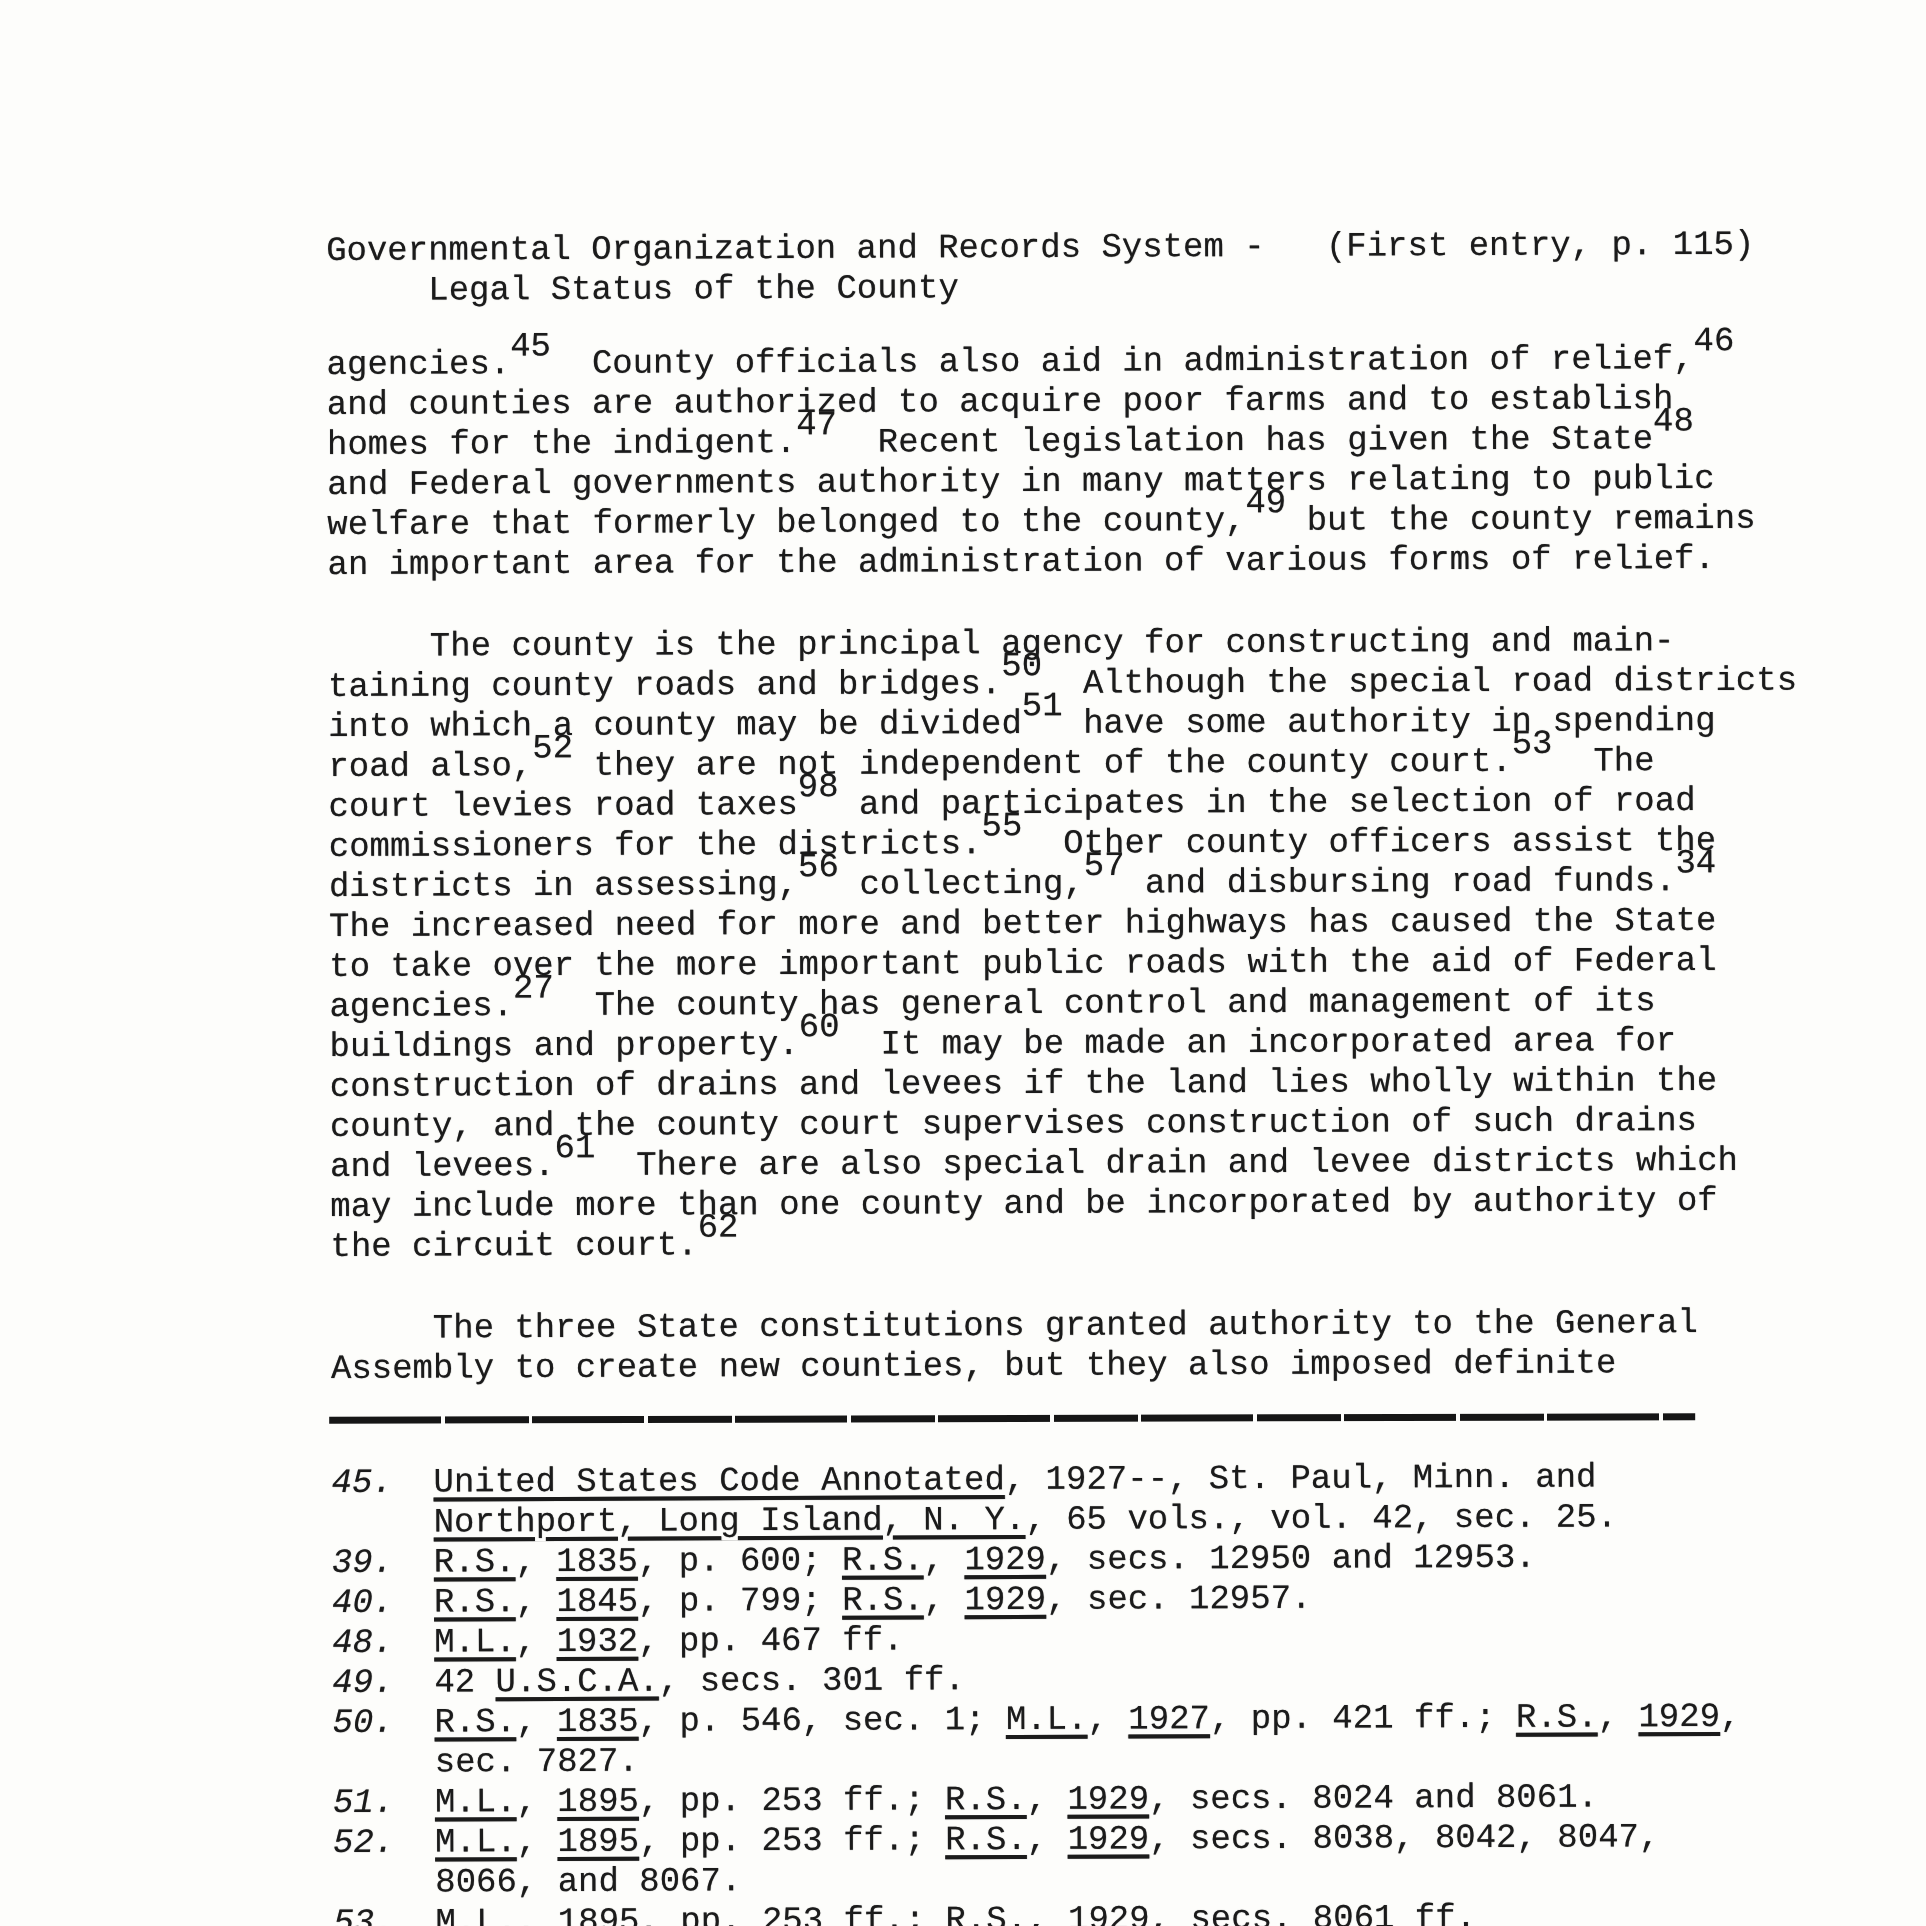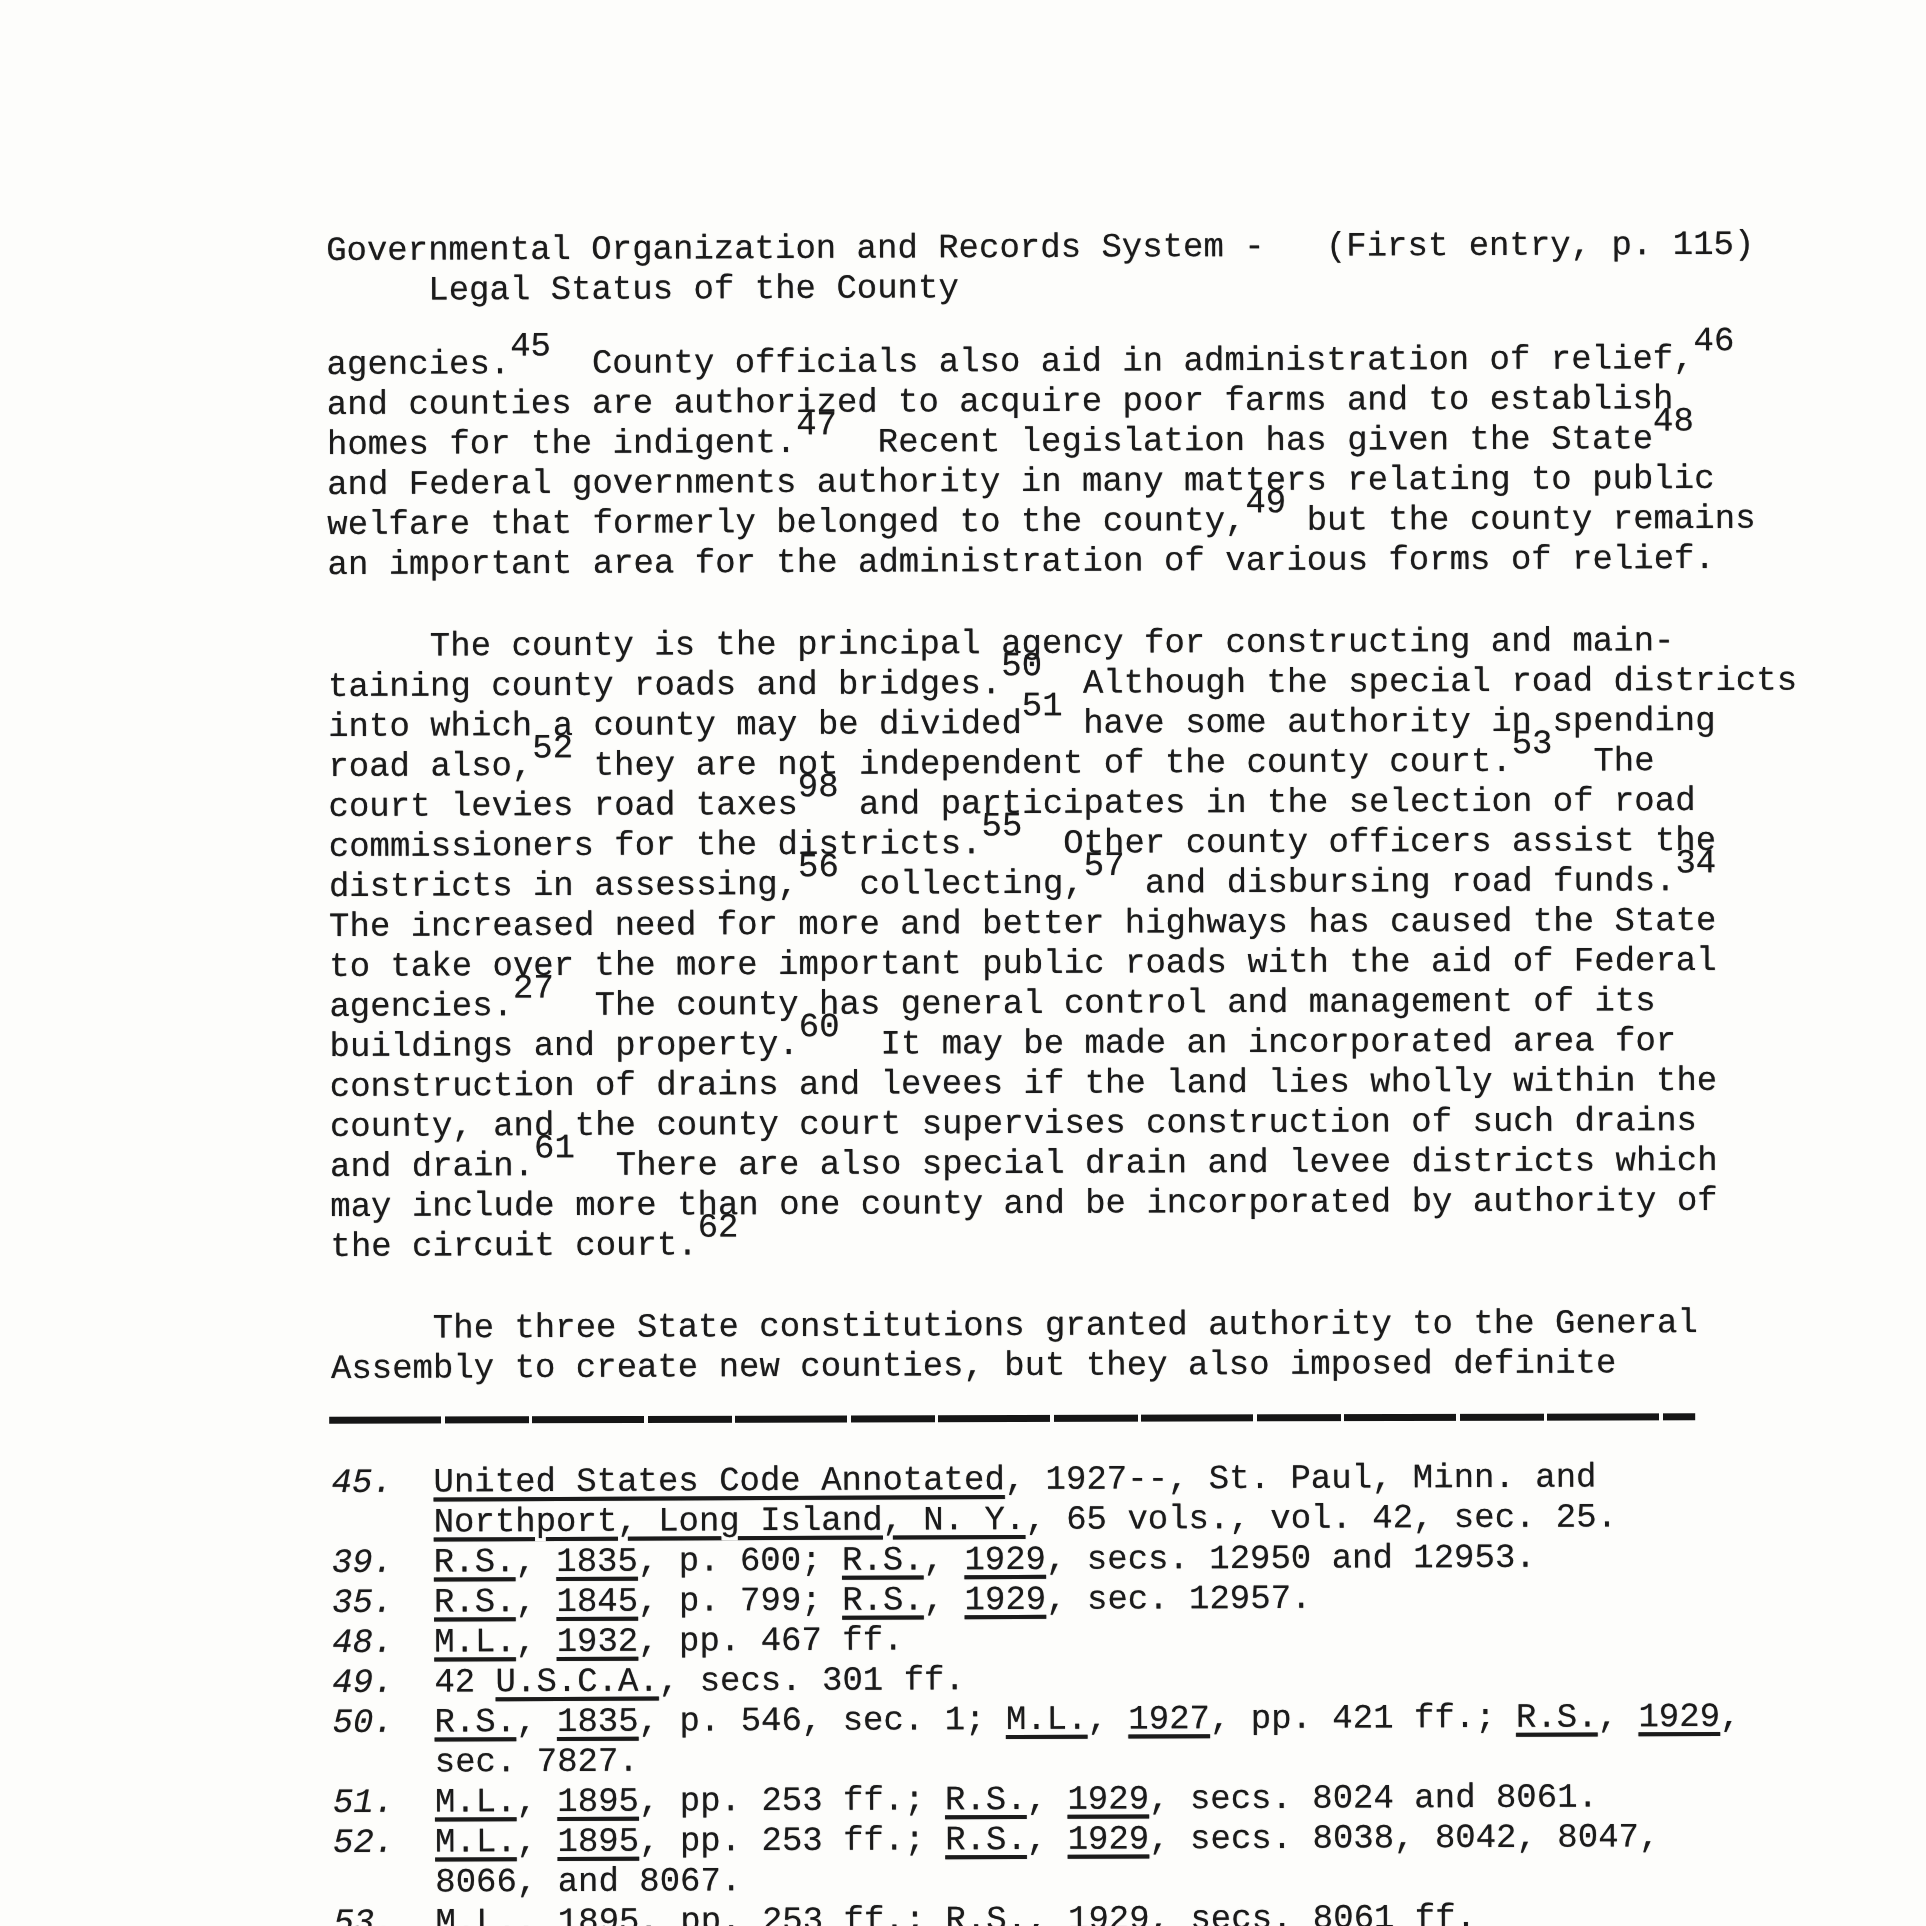--- a/index.html
+++ b/index.html
@@ -86,42 +86,42 @@
           <div class="line"><span>road also,</span><span class="sup">52</span><span> they are not independent of the county court.</span><span class="sup">53</span><span>  The</span></div>
           <div class="line"><span>court levies road taxes</span><span class="sup">98</span><span> and participates in the selection of road</span></div>
           <div class="line"><span>commissioners for the districts.</span><span class="sup">55</span><span>  Other county officers assist the</span></div>
           <div class="line"><span>districts in assessing,</span><span class="sup">56</span><span> collecting,</span><span class="sup">57</span><span> and disbursing road funds.</span><span class="sup">34</span></div>
           <div class="line"><span>The increased need for more and better highways has caused the State</span></div>
           <div class="line"><span>to take over the more important public roads with the aid of Federal</span></div>
           <div class="line"><span>agencies.</span><span class="sup">27</span><span>  The county has general control and management of its</span></div>
           <div class="line"><span>buildings and property.</span><span class="sup">60</span><span>  It may be made an incorporated area for</span></div>
           <div class="line"><span>construction of drains and levees if the land lies wholly within the</span></div>
           <div class="line"><span>county, and the county court supervises construction of such drains</span></div>
-          <div class="line"><span>and drain.</span><span class="sup">61</span><span>  There are also special drain and levee districts which</span></div>
+          <div class="line"><span>and levees.</span><span class="sup">61</span><span>  There are also special drain and levee districts which</span></div>
           <div class="line"><span>may include more than one county and be incorporated by authority of</span></div>
           <div class="line"><span>the circuit court.</span><span class="sup">62</span></div>
         </div>
         <div class="para">
           <div class="line"><span>     The three State constitutions granted authority to the General</span></div>
           <div class="line"><span>Assembly to create new counties, but they also imposed definite</span></div>
         </div>
       </div>
 
     <div class="rule"></div>
 
     <div id="footnotes-list">
         <div class="fn">
           <div class="line"><span class="fn-num">45.</span><span class="ul">United States Code Annotated</span><span>, 1927--, St. Paul, Minn. and</span></div>
           <div class="line"><span class="ul">Northport, Long Island, N. Y.</span><span>, 65 vols., vol. 42, sec. 25.</span></div>
         </div>
         <div class="fn">
           <div class="line"><span class="fn-num">39.</span><span class="ul">R.S.</span><span>, </span><span class="ul">1835</span><span>, p. 600; </span><span class="ul">R.S.</span><span>, </span><span class="ul">1929</span><span>, secs. 12950 and 12953.</span></div>
         </div>
         <div class="fn">
-          <div class="line"><span class="fn-num">35.</span><span class="ul">R.S.</span><span>, </span><span class="ul">1845</span><span>, p. 799; </span><span class="ul">R.S.</span><span>, </span><span class="ul">1929</span><span>, sec. 12957.</span></div>
+          <div class="line"><span class="fn-num">40.</span><span class="ul">R.S.</span><span>, </span><span class="ul">1845</span><span>, p. 799; </span><span class="ul">R.S.</span><span>, </span><span class="ul">1929</span><span>, sec. 12957.</span></div>
         </div>
         <div class="fn">
           <div class="line"><span class="fn-num">48.</span><span class="ul">M.L.</span><span>, </span><span class="ul">1932</span><span>, pp. 467 ff.</span></div>
         </div>
         <div class="fn">
           <div class="line"><span class="fn-num">49.</span><span>42 </span><span class="ul">U.S.C.A.</span><span>, secs. 301 ff.</span></div>
         </div>
         <div class="fn">
           <div class="line"><span class="fn-num">50.</span><span class="ul">R.S.</span><span>, </span><span class="ul">1835</span><span>, p. 546, sec. 1; </span><span class="ul">M.L.</span><span>, </span><span class="ul">1927</span><span>, pp. 421 ff.; </span><span class="ul">R.S.</span><span>, </span><span class="ul">1929</span><span>,</span></div>
           <div class="line"><span>sec. 7827.</span></div>

